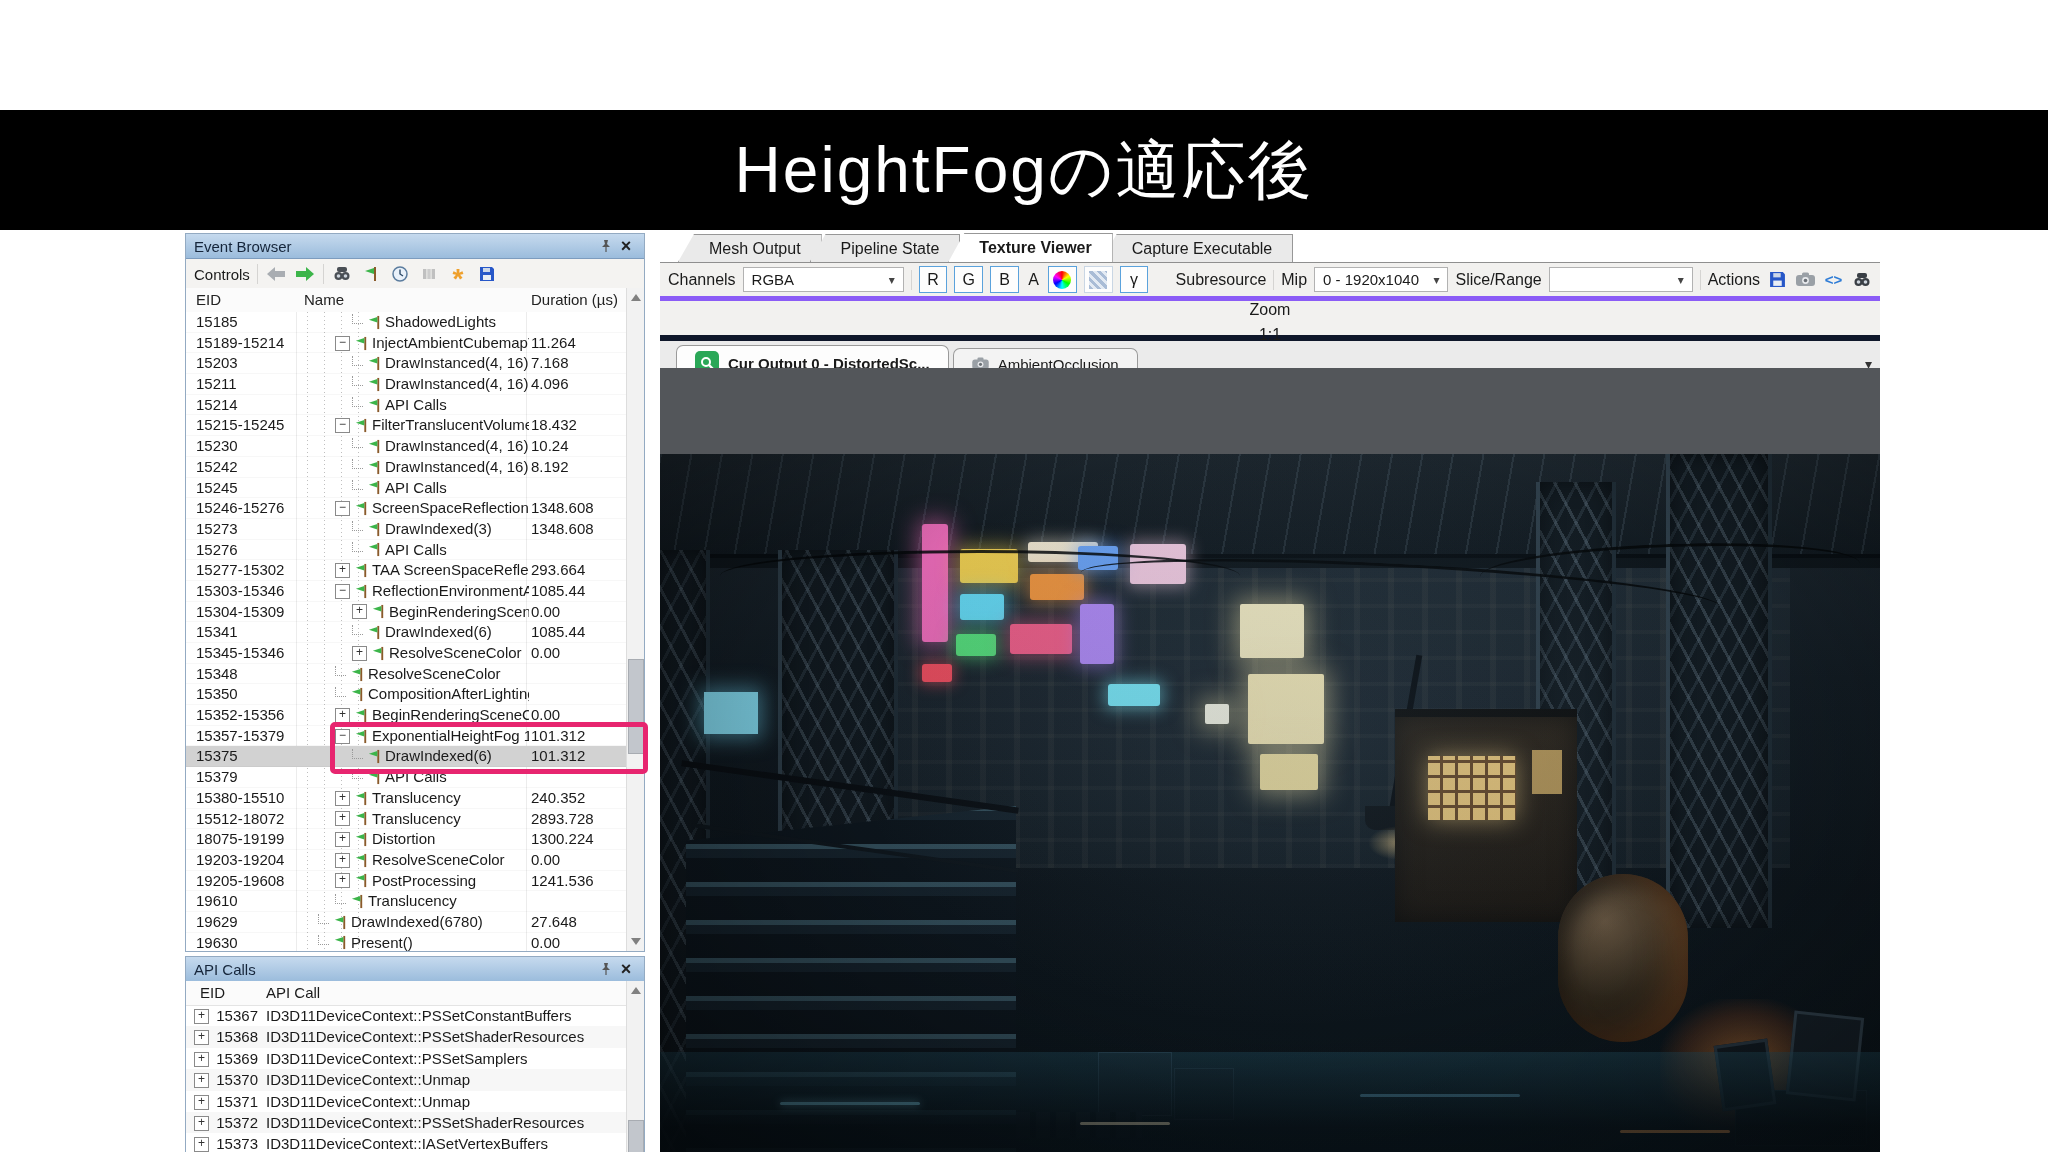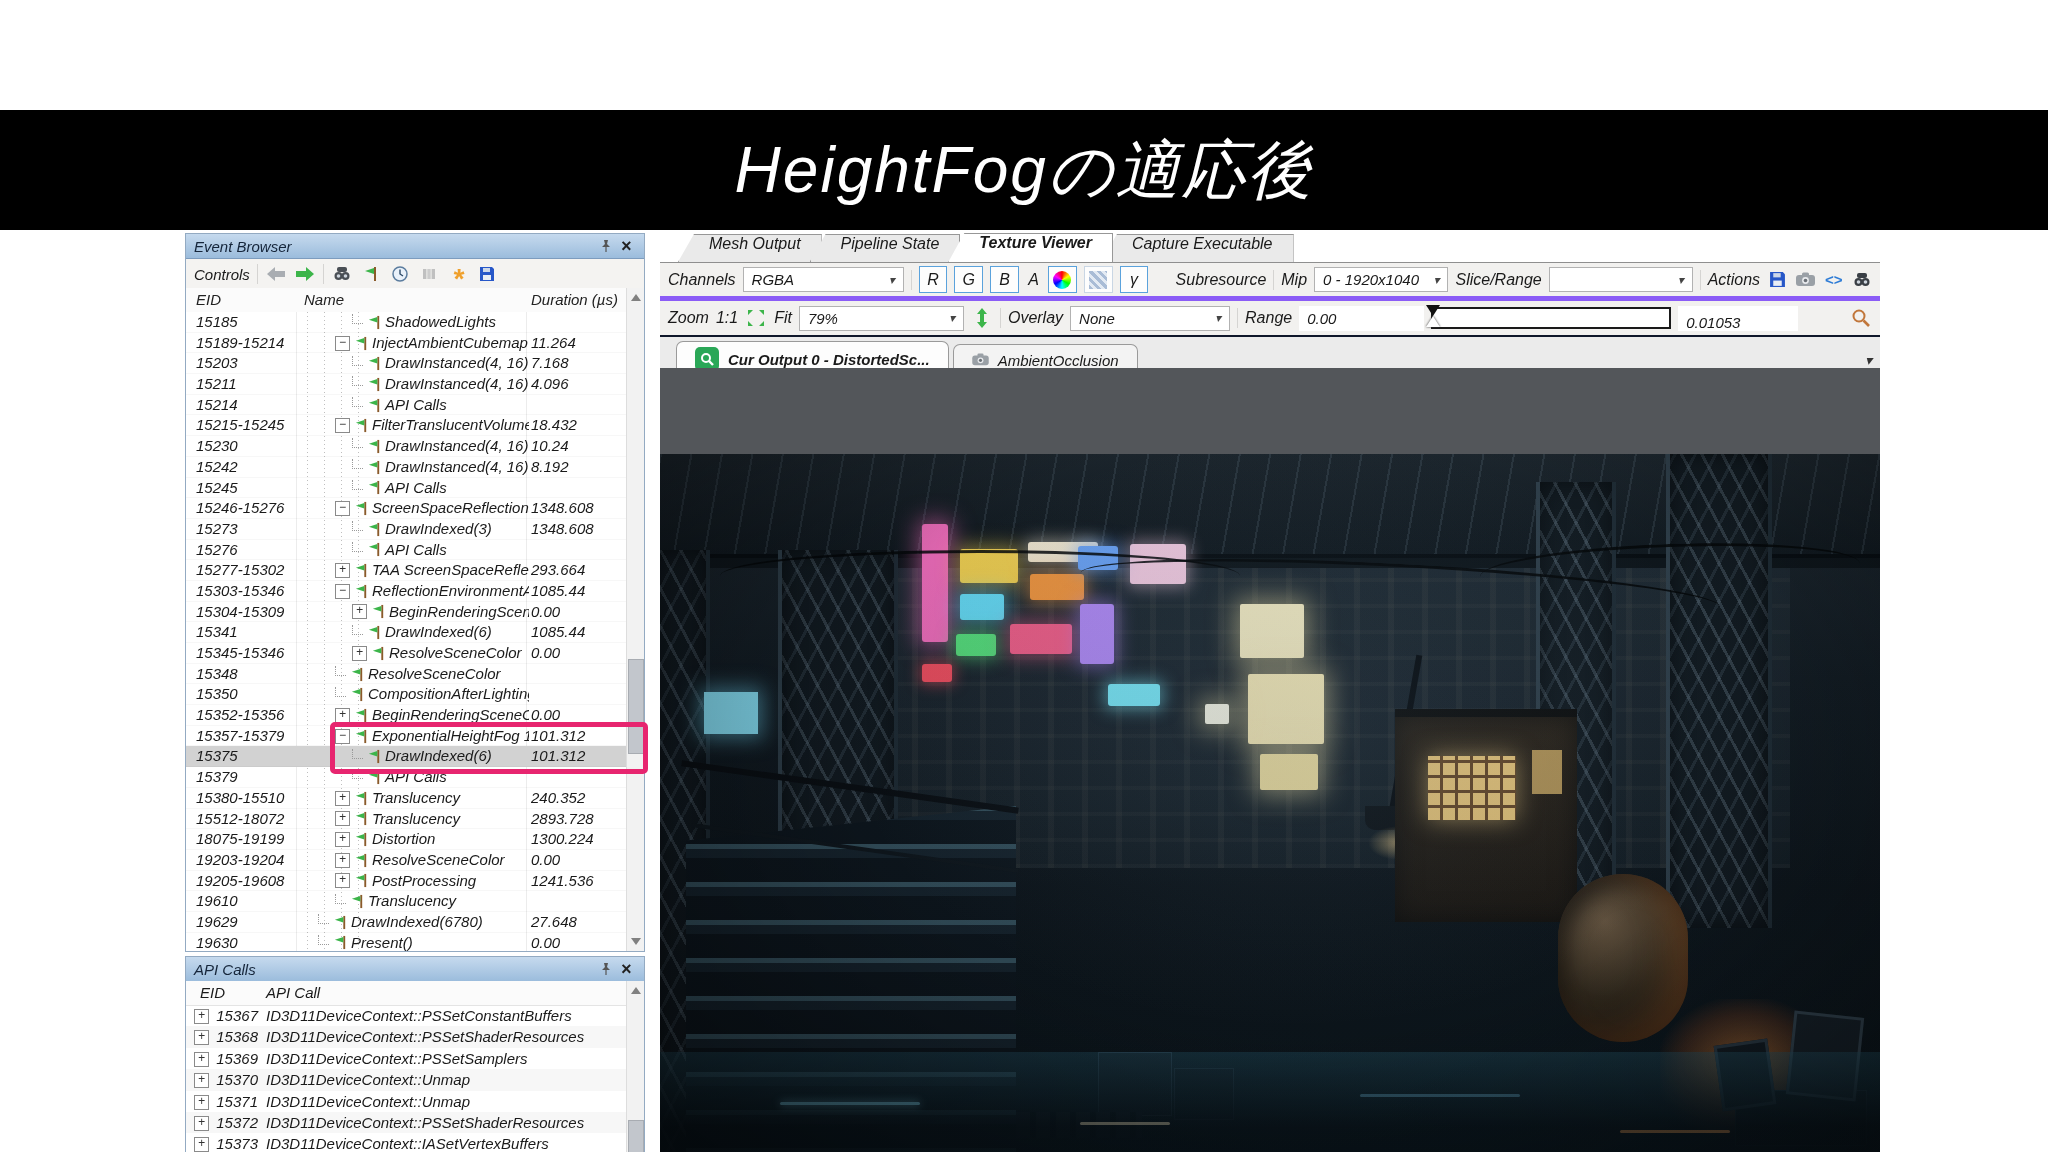--- a/index.html
+++ b/index.html
@@ -1,17 +1,17 @@
 <!DOCTYPE html>
 <html><head>
 <meta charset="utf-8">
 <style>
   html,body{margin:0;padding:0;}
   .canvas{position:relative;width:2048px;height:1152px;background:#ffffff;overflow:hidden;
-          font-family:"Liberation Sans",sans-serif;color:#1a1a1a;font-style:italic;}
+          font-family:"Liberation Sans",sans-serif;color:#1a1a1a;}
   
   .banner{position:absolute;left:0;top:110px;width:2048px;height:120px;background:#000;
           display:flex;align-items:center;justify-content:center;}
   .banner .t{color:#fff;font-size:64px;font-weight:400;letter-spacing:2px;}
 
   
   .panel{position:absolute;background:#fff;border:1px solid #93aac2;box-sizing:border-box;}
   .titlebar{height:24px;background:linear-gradient(#c6daee,#9bbcdc);border-bottom:1px solid #7d9cbe;
             display:flex;align-items:center;padding:0 8px;font-size:15px;color:#15253a;}
   .titlebar .sp{flex:1;}
@@ -68,27 +68,27 @@
   .api-row .aeid{position:absolute;left:26px;width:46px;text-align:right;}
   .api-row .acall{position:absolute;left:80px;right:4px;white-space:nowrap;overflow:hidden;}
   
   .hibox{position:absolute;left:330px;top:722px;width:308px;height:42px;border:5px solid #e7256f;
          border-radius:5px;z-index:60;pointer-events:none;}
 
   
   #tex{position:absolute;left:660px;top:233px;width:1220px;height:919px;}
   .maintabs{position:relative;height:29px;border-bottom:1px solid #8f8f8f;background:#fff;
             display:flex;align-items:flex-end;padding-left:18px;}
-  .mtab{height:28px;display:flex;align-items:flex-start;padding:0 20px 0 30px;margin-right:-12px;
+  .mtab{height:28px;display:flex;align-items:center;padding:0 20px 0 30px;margin-right:-12px;
         background:#eaeaea;border:1px solid #979797;border-bottom:none;font-size:16px;
         clip-path:polygon(16px 0,100% 0,100% 100%,0 100%);box-sizing:border-box;margin-top:8px;}
   .mtab.active{background:#fff;font-weight:bold;height:29px;z-index:2;}
   .tb1,.tb2{display:flex;align-items:center;gap:7px;padding:0 8px;background:#f2f1ef;font-size:16px;}
   .tb1{height:33px;border-bottom:5px solid #8b5cf6;}
-  .tb2{height:34px;border-bottom:2px solid #0f172a;}
+  .tb2{height:34px;border-bottom:6px solid #0f172a;flex-direction:column;}
   .sel{height:25px;background:#fff;border:1px solid #b2b2b2;display:flex;align-items:center;
        padding:0 8px;font-size:15px;box-sizing:border-box;}
   .sel .arr{margin-left:auto;font-size:12px;color:#444;padding-left:8px;}
   .tbtn{width:30px;height:27px;border:1px solid #5aa2dc;background:#fdfdfd;display:flex;
         align-items:center;justify-content:center;font-size:16px;box-sizing:border-box;}
   .tbtn.flat{border-color:#c9d6e4;}
   .lbl{white-space:nowrap;}
   .wheel{width:18px;height:18px;border-radius:50%;
          background:conic-gradient(#f00,#ff0,#0f0,#0ff,#00f,#f0f,#f00);}
   .checker{width:18px;height:18px;background:repeating-linear-gradient(45deg,#a9bcd6 0 3px,#e3eaf3 3px 6px);}

